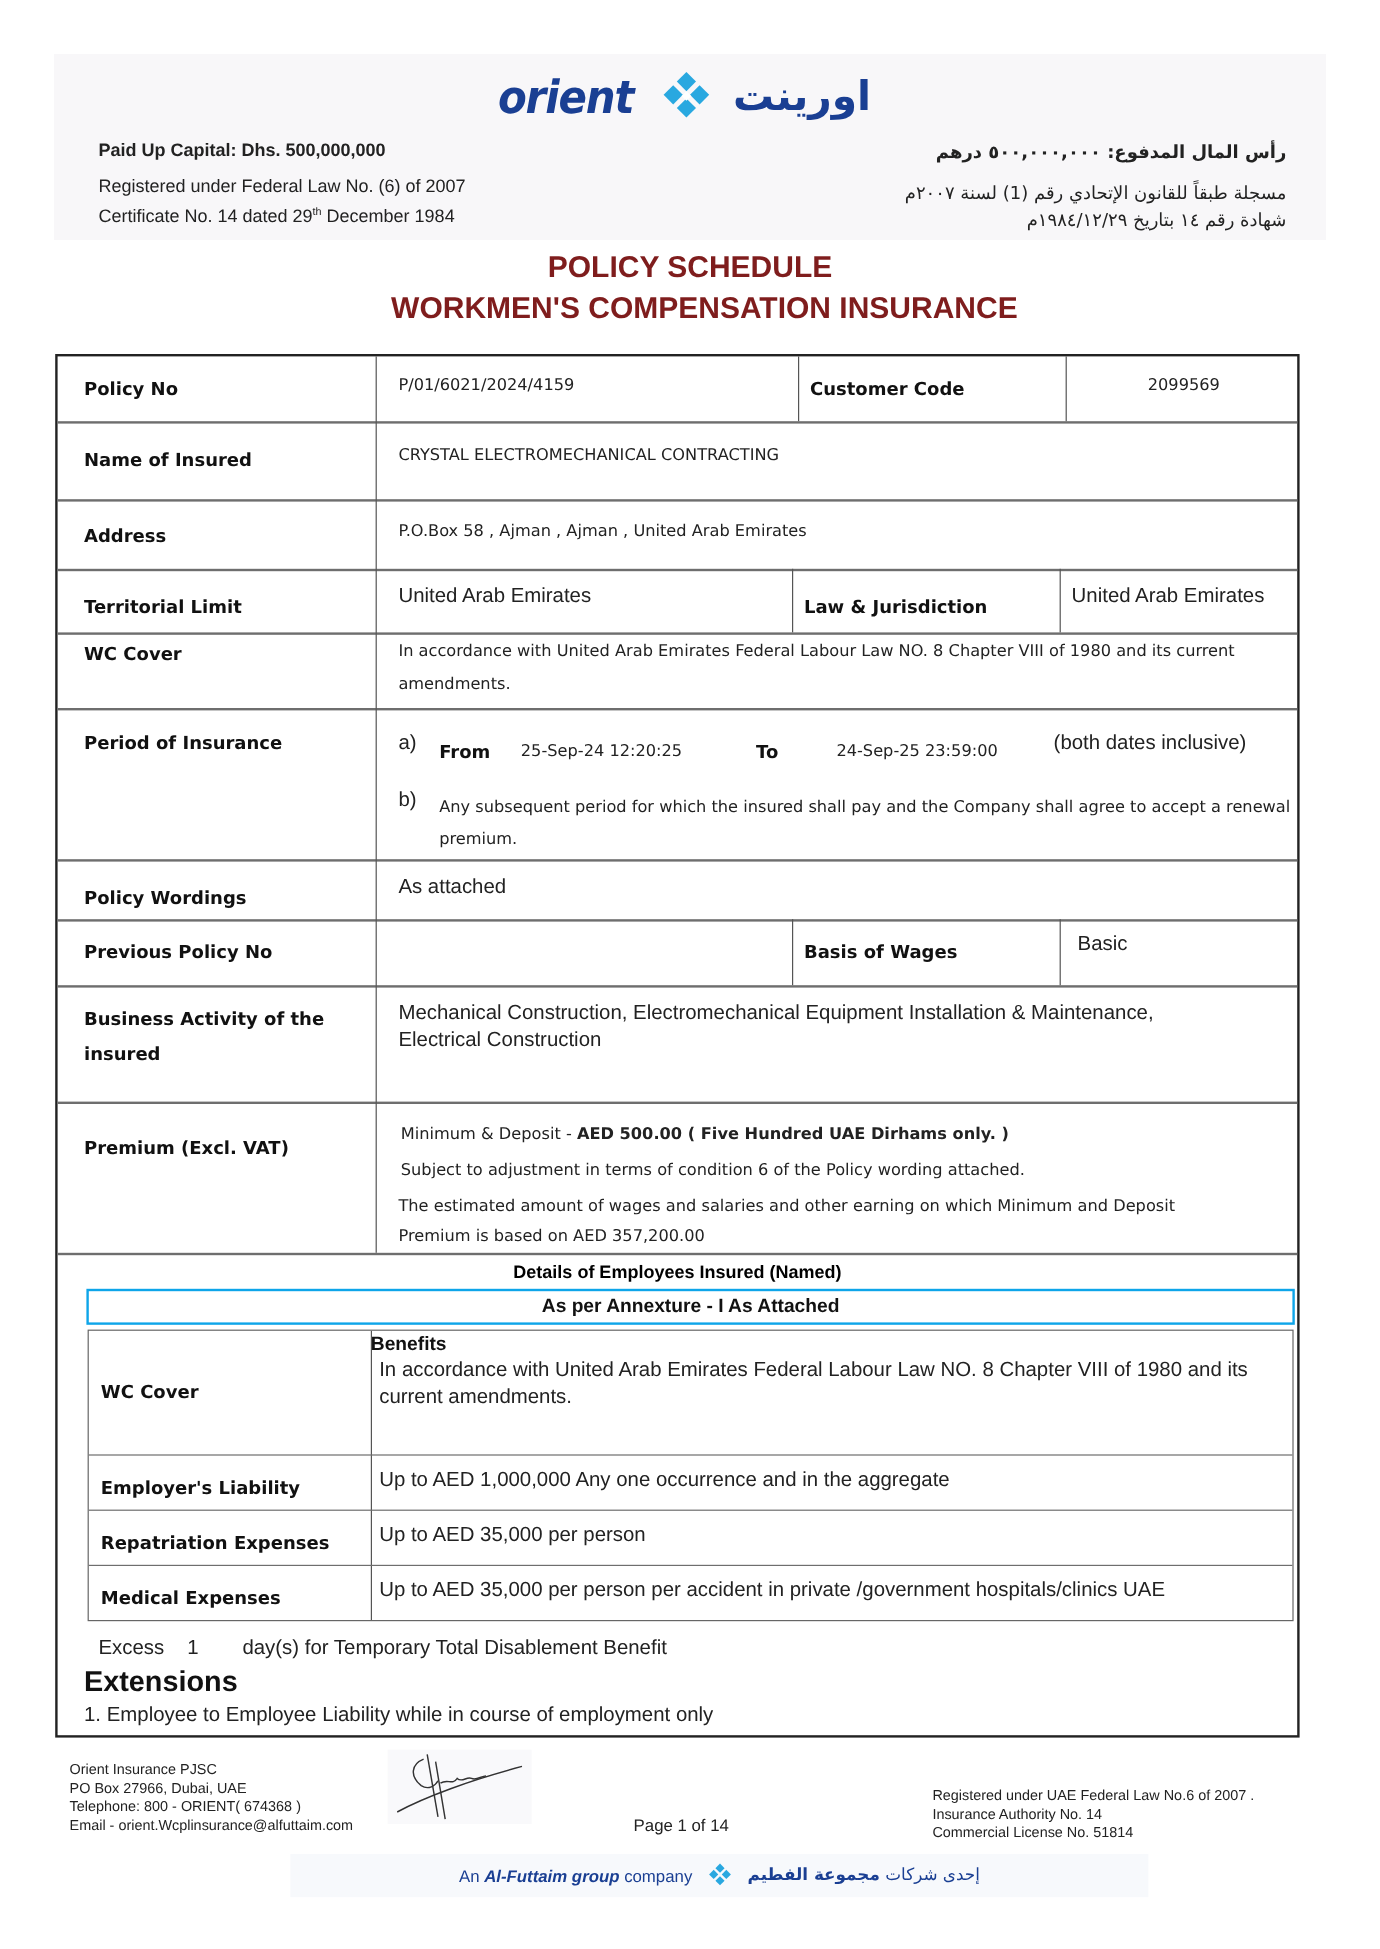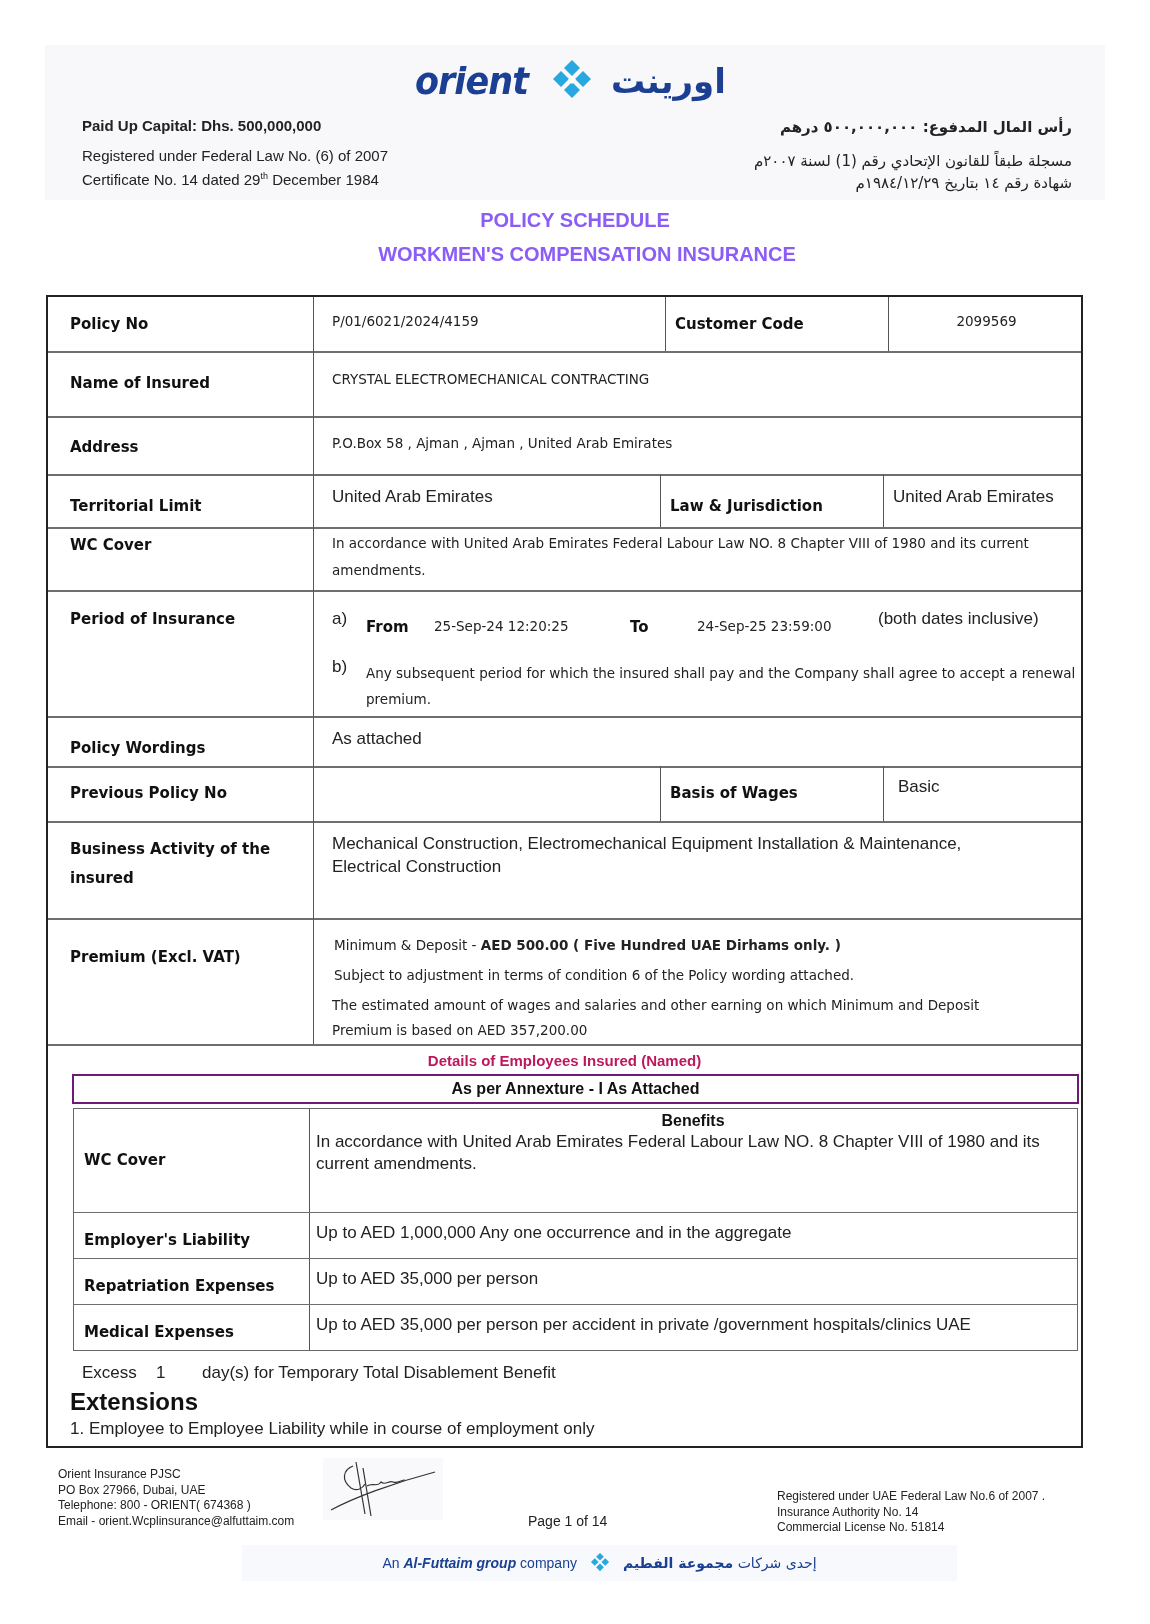--- a/index.html
+++ b/index.html
@@ -15,36 +15,36 @@
   .logo-ar { font-family: "DejaVu Sans", sans-serif; font-weight: bold; font-size: 34px; color: #1a3f93; }
   .logo-mark { width: 50px; height: 46px; }
 
   .hdr-left { left: 82px; font-size: 15px; color: #222; line-height: 20px; }
   .hdr-cap { top: 116px; font-weight: bold; font-size: 15px; }
   .hdr-reg { top: 146px; }
   .hdr-right { right: 78px; text-align: right; direction: rtl; font-family: "DejaVu Sans", sans-serif; font-size: 15px; color: #222; line-height: 22px; }
   .hdr-r1 { top: 116px; font-weight: bold; }
   .hdr-r2 { top: 150px; }
 
-  .title { left: 0; width: 1150px; text-align: center; font-weight: bold; font-size: 20px; color: #8b5cf6; }
+  .title { left: 0; width: 1150px; text-align: center; font-weight: bold; font-size: 25px; color: #7f1d1d; }
   .title1 { top: 209px; }
   .title2 { top: 243px; margin-left: 12px; }
 
   
   .main-table { left: 46px; top: 295px; width: 1037px; height: 1153px; border: 2px solid #222; }
   .hline { position: absolute; height: 0; border-top: 2px solid #6e6e6e; }
   .vline { position: absolute; width: 0; border-left: 1.5px solid #555; }
 
   .lbl { position: absolute; font-family: "DejaVu Sans", sans-serif; font-weight: bold; font-size: 15px; color: #111; }
   .val { position: absolute; font-family: "DejaVu Sans", sans-serif; font-size: 13.5px; color: #222; }
   .val-arial { position: absolute; font-family: "Liberation Sans", sans-serif; font-size: 17px; color: #222; }
   .b { font-weight: bold; }
 
-  .center-head { position: absolute; left: 0; width: 100%; text-align: center; font-weight: bold; font-size: 16px; color: #be185d; }
-  .annex-box { position: absolute; left: 24px; top: 777px; width: 1007px; height: 30px; border: 2px solid #701a75; text-align: center; font-weight: bold; font-size: 16px; line-height: 26px; }
+  .center-head { position: absolute; left: 0; width: 100%; text-align: center; font-weight: bold; font-size: 16px; color: #000000; }
+  .annex-box { position: absolute; left: 24px; top: 777px; width: 1007px; height: 30px; border: 2px solid #0ea5e9; text-align: center; font-weight: bold; font-size: 16px; line-height: 26px; }
 
   .inner-table { position: absolute; left: 25px; top: 811px; width: 1005px; height: 243px; border: 1.5px solid #666; }
   .ilbl { position: absolute; left: 10px; font-family: "DejaVu Sans", sans-serif; font-weight: bold; font-size: 15px; color: #111; }
   .ival { position: absolute; left: 242px; font-family: "Liberation Sans", sans-serif; font-size: 17px; color: #222; line-height: 22px; }
 
   .foot-left { left: 58px; top: 1467px; font-size: 12px; color: #222; line-height: 15.5px; }
   .foot-right { left: 777px; top: 1489px; font-size: 12px; color: #222; line-height: 15.5px; }
   .page-no { left: 528px; top: 1513px; font-size: 14px; color: #222; }
   .signature { left: 323px; top: 1458px; width: 120px; height: 62px; background: #f9f9fb; }
 
@@ -161,21 +161,21 @@
 
   <div class="center-head" style="top:755px;font-size:15px">Details of Employees Insured (Named)</div>
   <div class="annex-box">As per Annexture - I As Attached</div>
 
   <div class="inner-table">
     <div class="vline" style="left:235px;top:0;height:241px"></div>
     <div class="hline" style="left:0;right:0;top:103px;border-top-width:1.5px"></div>
     <div class="hline" style="left:0;right:0;top:149px;border-top-width:1.5px"></div>
     <div class="hline" style="left:0;right:0;top:195px;border-top-width:1.5px"></div>
 
-    <div style="position:absolute;left:235px;right:0;top:3px;text-align:center;font-weight:bold;font-size:16px">Benefits</div>
+    <div style="position:absolute;left:235px;right:0;top:3px;font-weight:bold;font-size:16px">Benefits</div>
 
     <div class="ilbl" style="top:42px">WC Cover</div>
     <div class="ival" style="top:22px;width:740px">In accordance with United Arab Emirates Federal Labour Law NO. 8 Chapter VIII of 1980 and its current amendments.</div>
 
     <div class="ilbl" style="top:122px">Employer's Liability</div>
     <div class="ival" style="top:113px">Up to AED 1,000,000 Any one occurrence and in the aggregate</div>
 
     <div class="ilbl" style="top:168px">Repatriation Expenses</div>
     <div class="ival" style="top:159px">Up to AED 35,000 per person</div>
 

